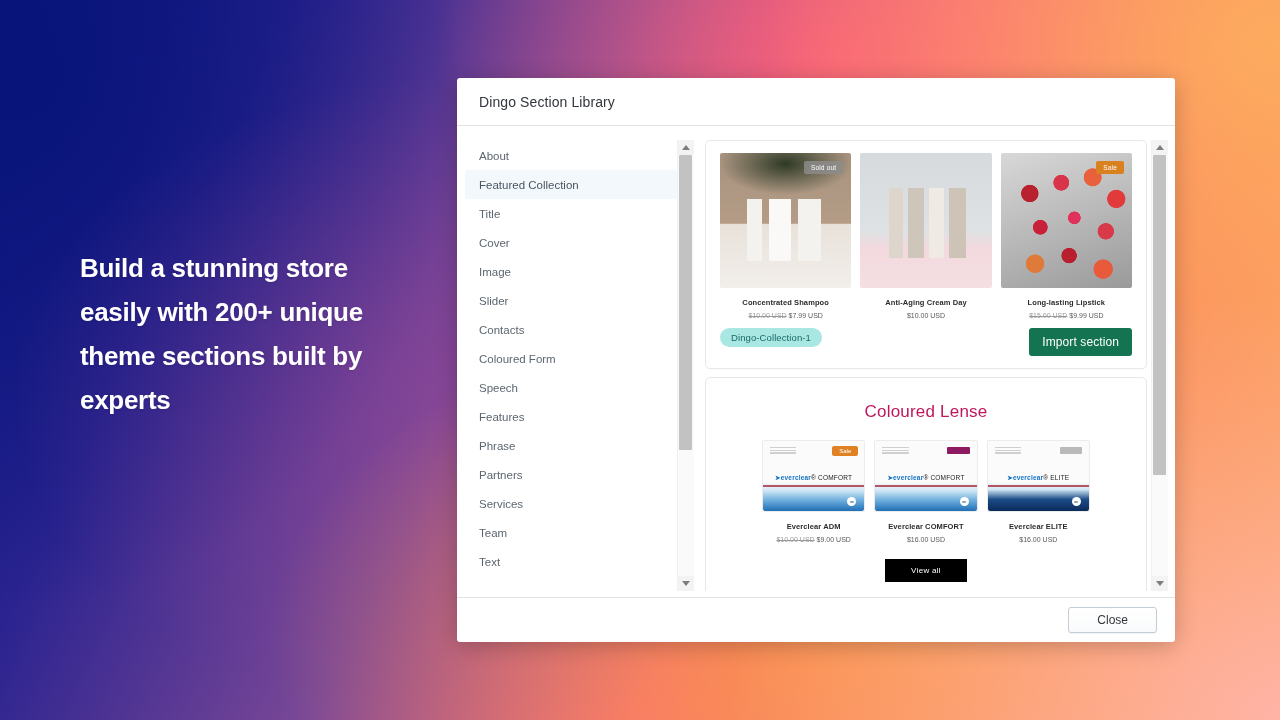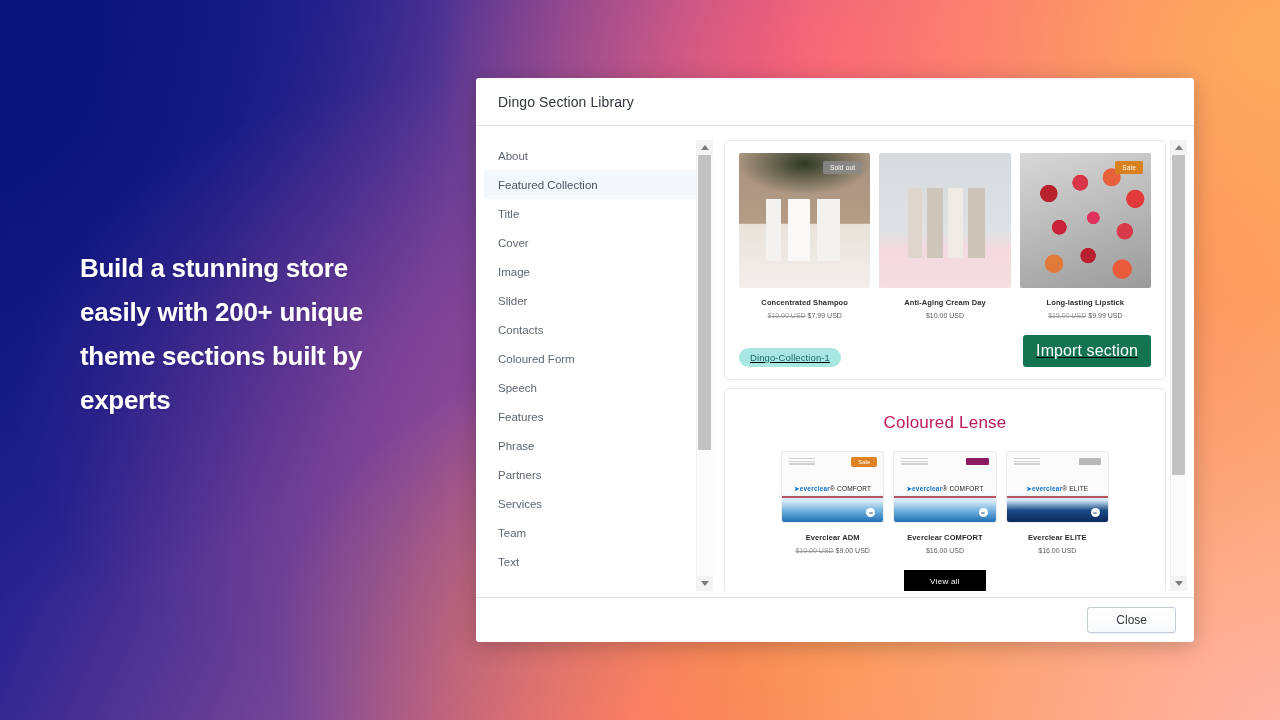--- a/index.html
+++ b/index.html
@@ -26,21 +26,21 @@
     font-size: 26px;
     font-weight: bold;
     line-height: 44px;
     letter-spacing: -0.3px;
     text-shadow: 0 1px 3px rgba(0,0,0,0.10);
   }
 
   
   .modal {
     position: absolute;
-    left: 476px; top: 78px;
+    left: 457px; top: 78px;
     width: 718px; height: 564px;
     background: #ffffff;
     border-radius: 3px;
     box-shadow: 0 4px 22px rgba(0,0,0,0.22);
     display: flex;
     flex-direction: column;
     overflow: hidden;
   }
   .modal-header {
     height: 48px;
@@ -218,37 +218,36 @@
     color: #ffffff;
     padding: 3px 7px;
     border-radius: 2px;
     letter-spacing: 0.2px;
   }
   .badge.soldout { background: rgba(140,140,140,0.82); }
   .badge.sale { background: #d9801f; }
 
   .card-footer {
     display: flex;
-    align-items: flex-end;
+    align-items: flex-start;
     justify-content: space-between;
-    margin-top: 16px;
-    text-decoration: underline;
+    margin-top: 9px;
   }
   .tag {
     background: #a9e7e3;
     color: #1b6a66;
     font-size: 9.5px;
     padding: 4px 11px;
     border-radius: 11px;
     letter-spacing: 0.1px;
   }
   .import-btn {
     background: #147350;
     color: #ffffff;
-    font-size: 16px;
+    font-size: 12px;
     border: none;
     border-radius: 3px;
     padding: 7px 13px;
     cursor: pointer;
     letter-spacing: 0.1px;
   }
   .viewall-btn {
     display: block;
     margin: 16px auto 0 auto;
     background: #000000;

